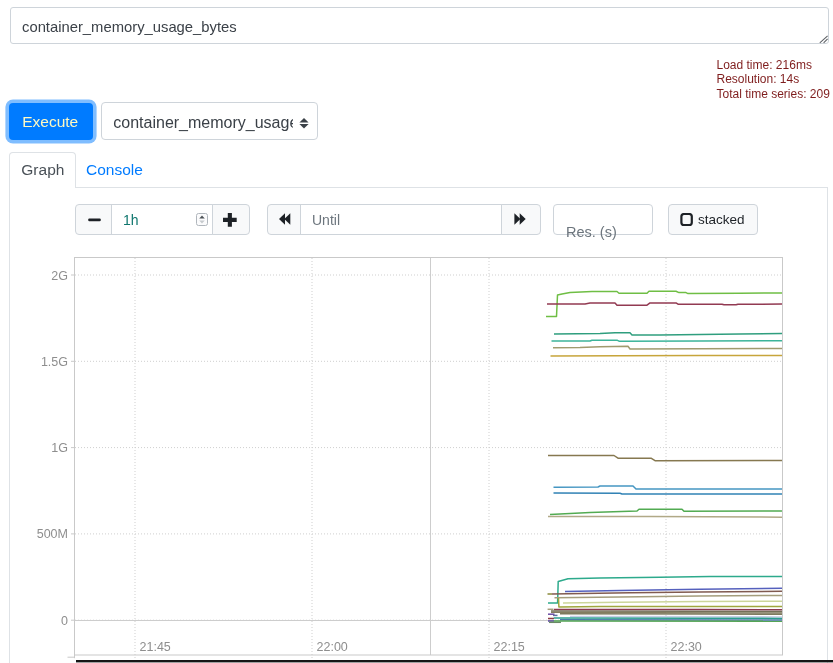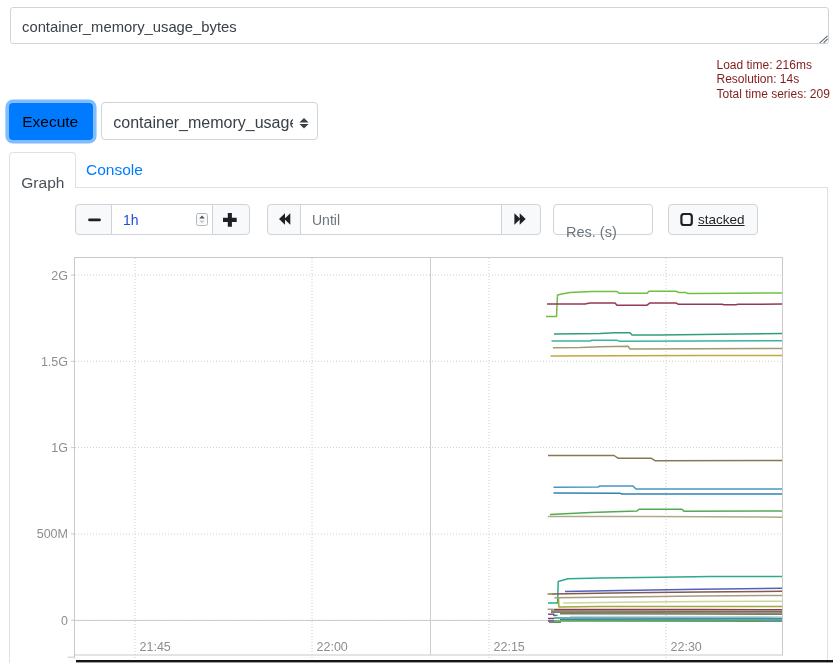--- a/index.html
+++ b/index.html
@@ -1,25 +1,25 @@
 <!DOCTYPE html>
 <html><head>
 <meta charset="utf-8">
 <style>
   html,body{margin:0;padding:0;}
   body{width:833px;height:663px;background:#fff;font-family:"Liberation Sans",sans-serif;overflow:hidden;position:relative;}
   .abs{position:absolute;}
   .expr{left:9.5px;top:7px;width:819px;height:37px;border:1px solid #ced4da;border-radius:3px;box-sizing:border-box;}
   .expr-text{left:22px;top:18.5px;font-size:14.8px;color:#3b4148;}
   .stats{left:716.5px;top:57.5px;font-size:12px;line-height:14.9px;color:#7f1d1d;}
-  .exec{left:9px;top:103px;width:84px;height:37px;background:#007bff;border-radius:4px;box-shadow:0 0 0 3.6px rgba(0,123,255,.5);color:#000000;font-size:15.5px;text-align:center;line-height:37px;text-indent:-1.5px;}
+  .exec{left:9px;top:103px;width:84px;height:37px;background:#007bff;border-radius:4px;box-shadow:0 0 0 3.6px rgba(0,123,255,.5);color:#fef9c3;font-size:15.5px;text-align:center;line-height:37px;text-indent:-1.5px;}
   .sel{left:100.5px;top:101.5px;width:217px;height:38px;border:1px solid #ced4da;border-radius:4px;box-sizing:border-box;background:#fff;}
   .sel-text{left:113.3px;top:113px;font-size:16px;color:#3a4047;width:180px;overflow:hidden;white-space:nowrap;line-height:20px;}
   .tab-graph{left:9px;top:151.5px;width:67px;height:36px;border:1px solid #dee2e6;border-bottom:none;border-radius:4px 4px 0 0;background:#fff;box-sizing:border-box;z-index:3;}
-  .tab-graph-t{left:21.3px;top:160.5px;font-size:15.5px;color:#495057;z-index:4;line-height:17px;margin-top:13px;}
+  .tab-graph-t{left:21.3px;top:160.5px;font-size:15.5px;color:#495057;z-index:4;line-height:17px;}
   .tab-console-t{left:86px;top:160.5px;font-size:15.5px;color:#007bff;z-index:4;line-height:17px;}
   .panel{left:9px;top:186.5px;width:819px;height:500px;border:1px solid #dee2e6;border-bottom:none;box-sizing:border-box;z-index:1;}
   .btnl{background:#f8f9fa;border:1px solid #ced4da;box-sizing:border-box;height:31px;}
   .inp{background:#fff;border:1px solid #ced4da;box-sizing:border-box;height:31px;}
   .ph{color:#6c757d;font-size:14px;}
 </style>
 </head>
 <body>
 
   <div class="abs expr"></div>
@@ -42,21 +42,21 @@
   <div class="abs tab-graph-t">Graph</div>
   <div class="abs tab-console-t">Console</div>
   <div class="abs panel"></div>
 
   <div class="abs btnl" style="left:75px;top:204px;width:37px;border-radius:4px 0 0 4px;"></div>
   <div class="abs inp" style="left:111px;top:204px;width:102px;"></div>
   <div class="abs btnl" style="left:212px;top:204px;width:38px;border-radius:0 4px 4px 0;"></div>
   <svg class="abs" style="left:88px;top:218px" width="13" height="4">
     <rect x="0.2" y="0.4" width="12.6" height="2.9" rx="1.2" fill="#1d2126"></rect>
   </svg>
-  <div class="abs" style="left:123px;top:212px;font-size:14px;color:#1d4ed8;">1h</div>
+  <div class="abs" style="left:123px;top:212px;font-size:14px;color:#0f766e;">1h</div>
   <svg class="abs" style="left:195.5px;top:212.5px" width="12" height="13">
     <rect x="0.5" y="0.5" width="11" height="12" rx="2" fill="#fbfbfc" stroke="#b0b6bc"></rect>
     <path d="M6 2.4 L8.8 5.6 L3.2 5.6 Z" fill="#4c5257"></path>
     <path d="M6 10.6 L8.8 7.4 L3.2 7.4 Z" fill="#c6cacd"></path>
   </svg>
   <svg class="abs" style="left:222.5px;top:212.5px" width="14" height="14">
     <path d="M4.8 0 H8.9 V4.8 H13.7 V8.9 H8.9 V13.7 H4.8 V8.9 H0 V4.8 H4.8 Z" fill="#1d2126"></path>
   </svg>
 
   <div class="abs btnl" style="left:266.5px;top:204px;width:34px;border-radius:4px 0 0 4px;"></div>
@@ -72,21 +72,21 @@
     <path d="M5.7 0.3 V11.7 L11.7 6 Z" fill="#1d2126"></path>
   </svg>
 
   <div class="abs inp" style="left:553px;top:204px;width:100px;border-radius:4px;"></div>
   <div class="abs ph" style="left:566px;top:211.5px;font-size:14.5px;margin-top:12px;">Res. (s)</div>
 
   <div class="abs btnl" style="left:668px;top:204px;width:90px;border-radius:4px;"></div>
   <svg class="abs" style="left:680px;top:212.5px" width="14" height="14">
     <rect x="1.4" y="1" width="10.4" height="11" rx="2.6" fill="none" stroke="#1d2126" stroke-width="2.2"></rect>
   </svg>
-  <div class="abs" style="left:698px;top:211.5px;font-size:13.5px;color:#1d2126;line-height:15px;text-decoration:underline;">stacked</div>
+  <div class="abs" style="left:698px;top:211.5px;font-size:13.5px;color:#1d2126;line-height:15px;">stacked</div>
 
   <svg class="abs" style="left:0;top:0;z-index:2" width="833" height="663" shape-rendering="auto">
 
     <g stroke="#cfcfcf" stroke-width="1" stroke-dasharray="1 2" fill="none">
       <path d="M75 275.0 H782"></path>
       <path d="M75 361.3 H782"></path>
       <path d="M75 447.6 H782"></path>
       <path d="M75 533.9 H782"></path>
       <path d="M75 620.2 H782"></path>
       <path d="M135 258 V658"></path>

